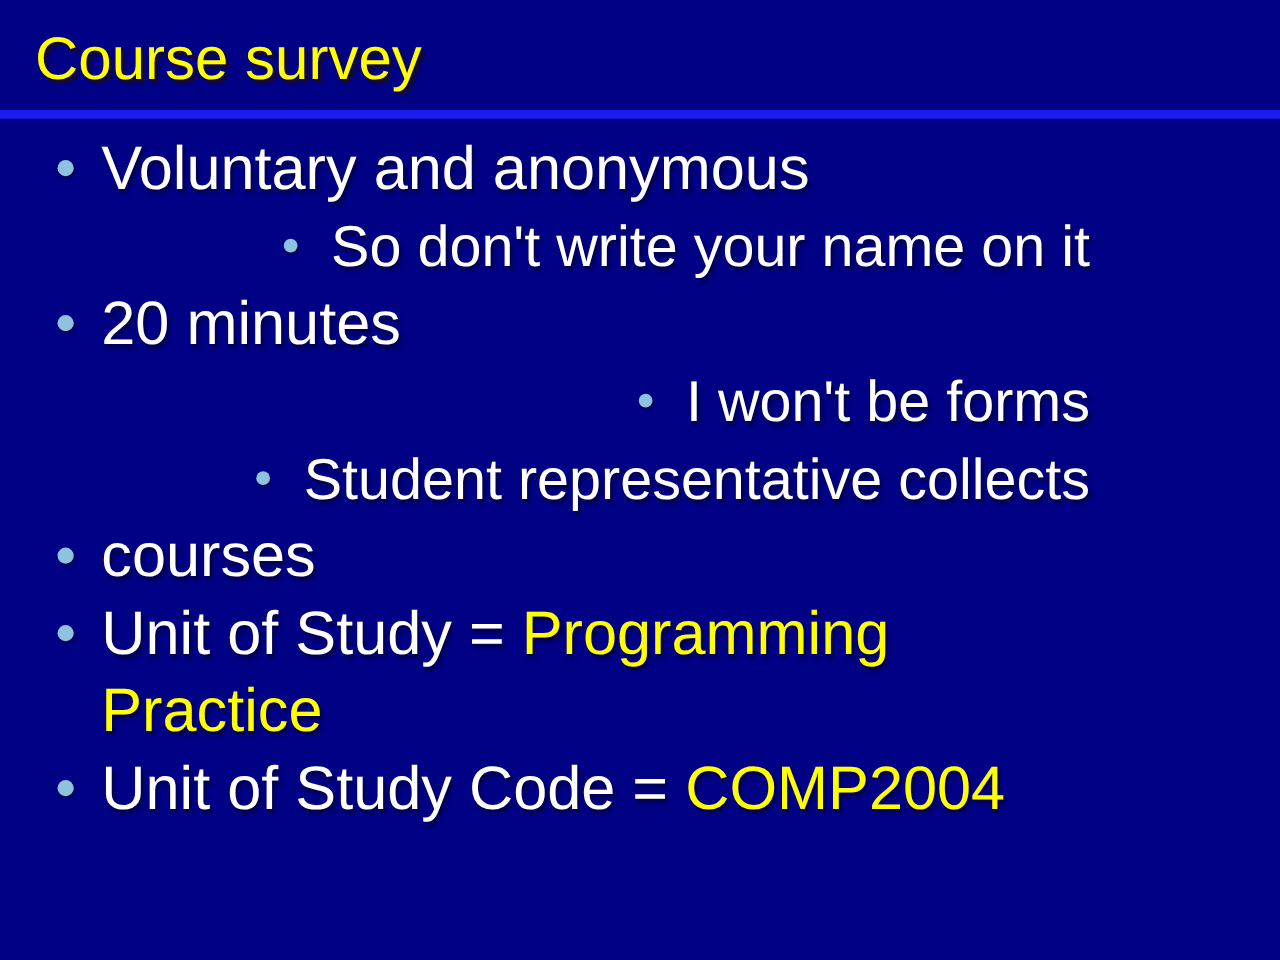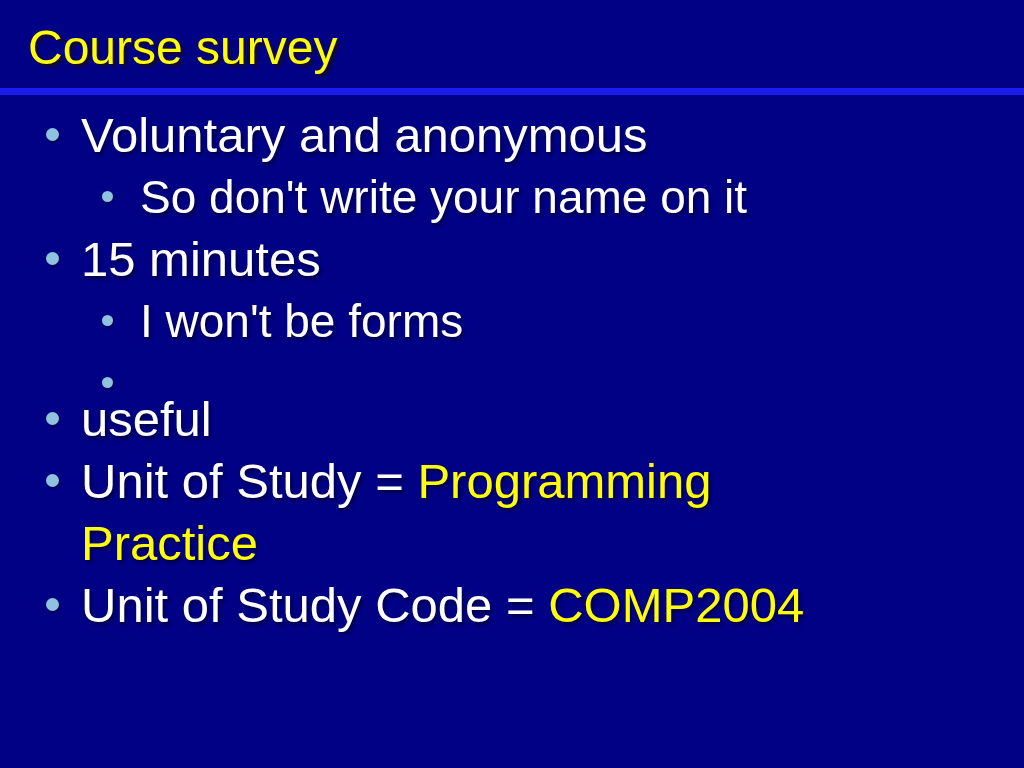--- a/index.html
+++ b/index.html
@@ -36,21 +36,21 @@
   }
   .item {
     display: flex;
     align-items: flex-start;
     color: var(--text, #ffffff);
     text-shadow: 2px 3px 3px rgba(0, 0, 15, 0.5);
   }
   .item .txt { white-space: pre-wrap; }
   .line { line-height: 62px; }
   .lvl1 { padding-left: 46px; font-size: 49px; }
-  .lvl2 { padding-left: 102px; font-size: 46px; }
+  .lvl2 { padding-left: 102px; font-size: 46px; justify-content: flex-end; }
   .dot {
     flex: 0 0 auto;
     background: var(--bullet, #8fc2de);
     border-radius: 50%;
     box-shadow: 1px 2px 2px rgba(0,0,15,0.4);
   }
   .lvl1 .dot { width: 13px; height: 13px; margin-top: 24px; margin-right: 22px; }
   .lvl2 .dot { width: 11px; height: 11px; margin-top: 25px; margin-right: 27px; }
   .seg.white  { color: var(--text, #ffffff); }
   .seg.yellow { color: var(--yellow, #ffff00); margin-top: 48px; }
@@ -65,33 +65,33 @@
       <div class="item lvl1">
         <span class="dot"></span>
         <div class="txt"><div class="line"><span class="seg white">Voluntary and anonymous</span></div></div>
       </div>
       <div class="item lvl2">
         <span class="dot"></span>
         <div class="txt"><div class="line"><span class="seg white">So don't write your name on it</span></div></div>
       </div>
       <div class="item lvl1">
         <span class="dot"></span>
-        <div class="txt"><div class="line"><span class="seg white">15 minutes</span></div></div>
+        <div class="txt"><div class="line"><span class="seg white">20 minutes</span></div></div>
       </div>
       <div class="item lvl2">
         <span class="dot"></span>
         <div class="txt"><div class="line"><span class="seg white">I won't be forms</span></div></div>
       </div>
       <div class="item lvl2">
         <span class="dot"></span>
-        <div class="txt"></div>
+        <div class="txt"><div class="line"><span class="seg white">Student representative collects</span></div></div>
       </div>
       <div class="item lvl1">
         <span class="dot"></span>
-        <div class="txt"><div class="line"><span class="seg white">useful</span></div></div>
+        <div class="txt"><div class="line"><span class="seg white">courses</span></div></div>
       </div>
       <div class="item lvl1">
         <span class="dot"></span>
         <div class="txt"><div class="line"><span class="seg white">Unit of Study = </span><span class="seg yellow">Programming Practice</span></div></div>
       </div>
       <div class="item lvl1">
         <span class="dot"></span>
         <div class="txt"><div class="line"><span class="seg white">Unit of Study Code = </span><span class="seg yellow">COMP2004</span></div></div>
       </div>
     </div>

